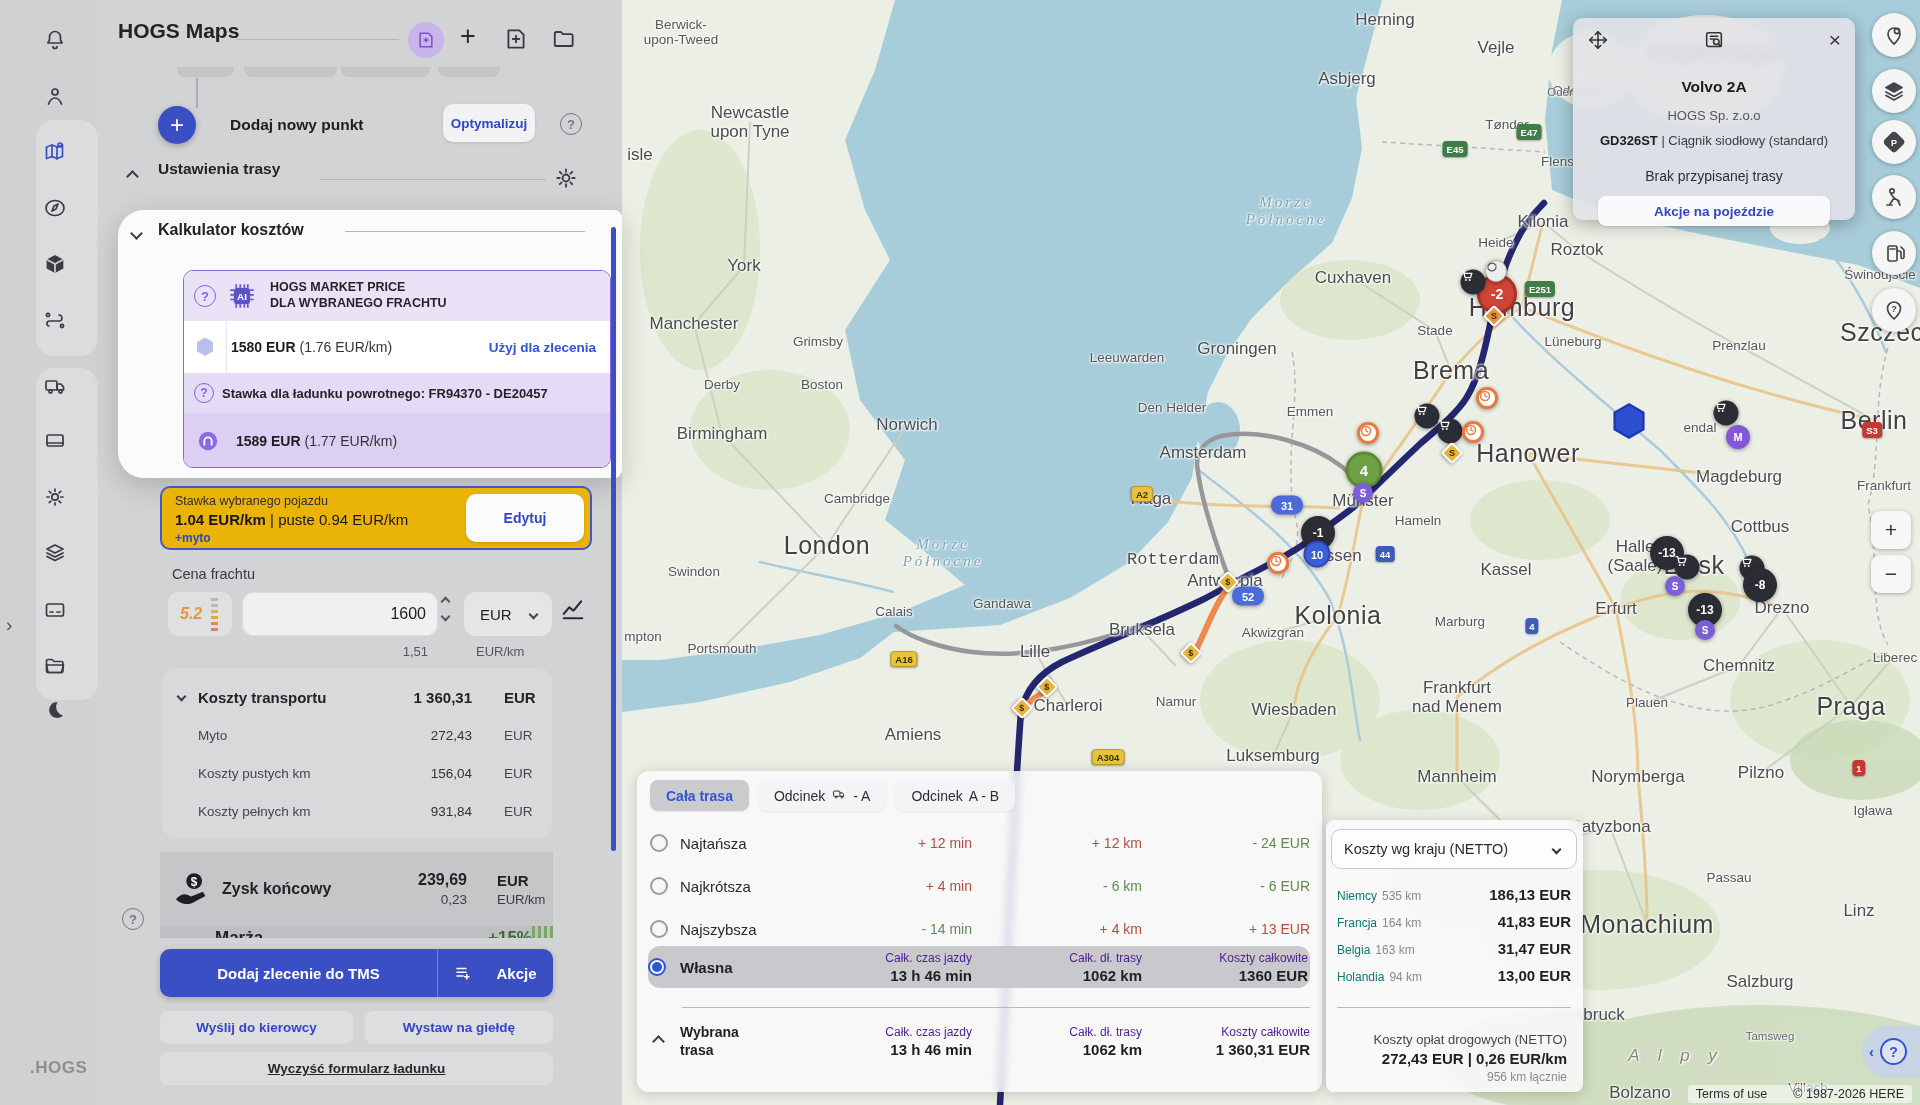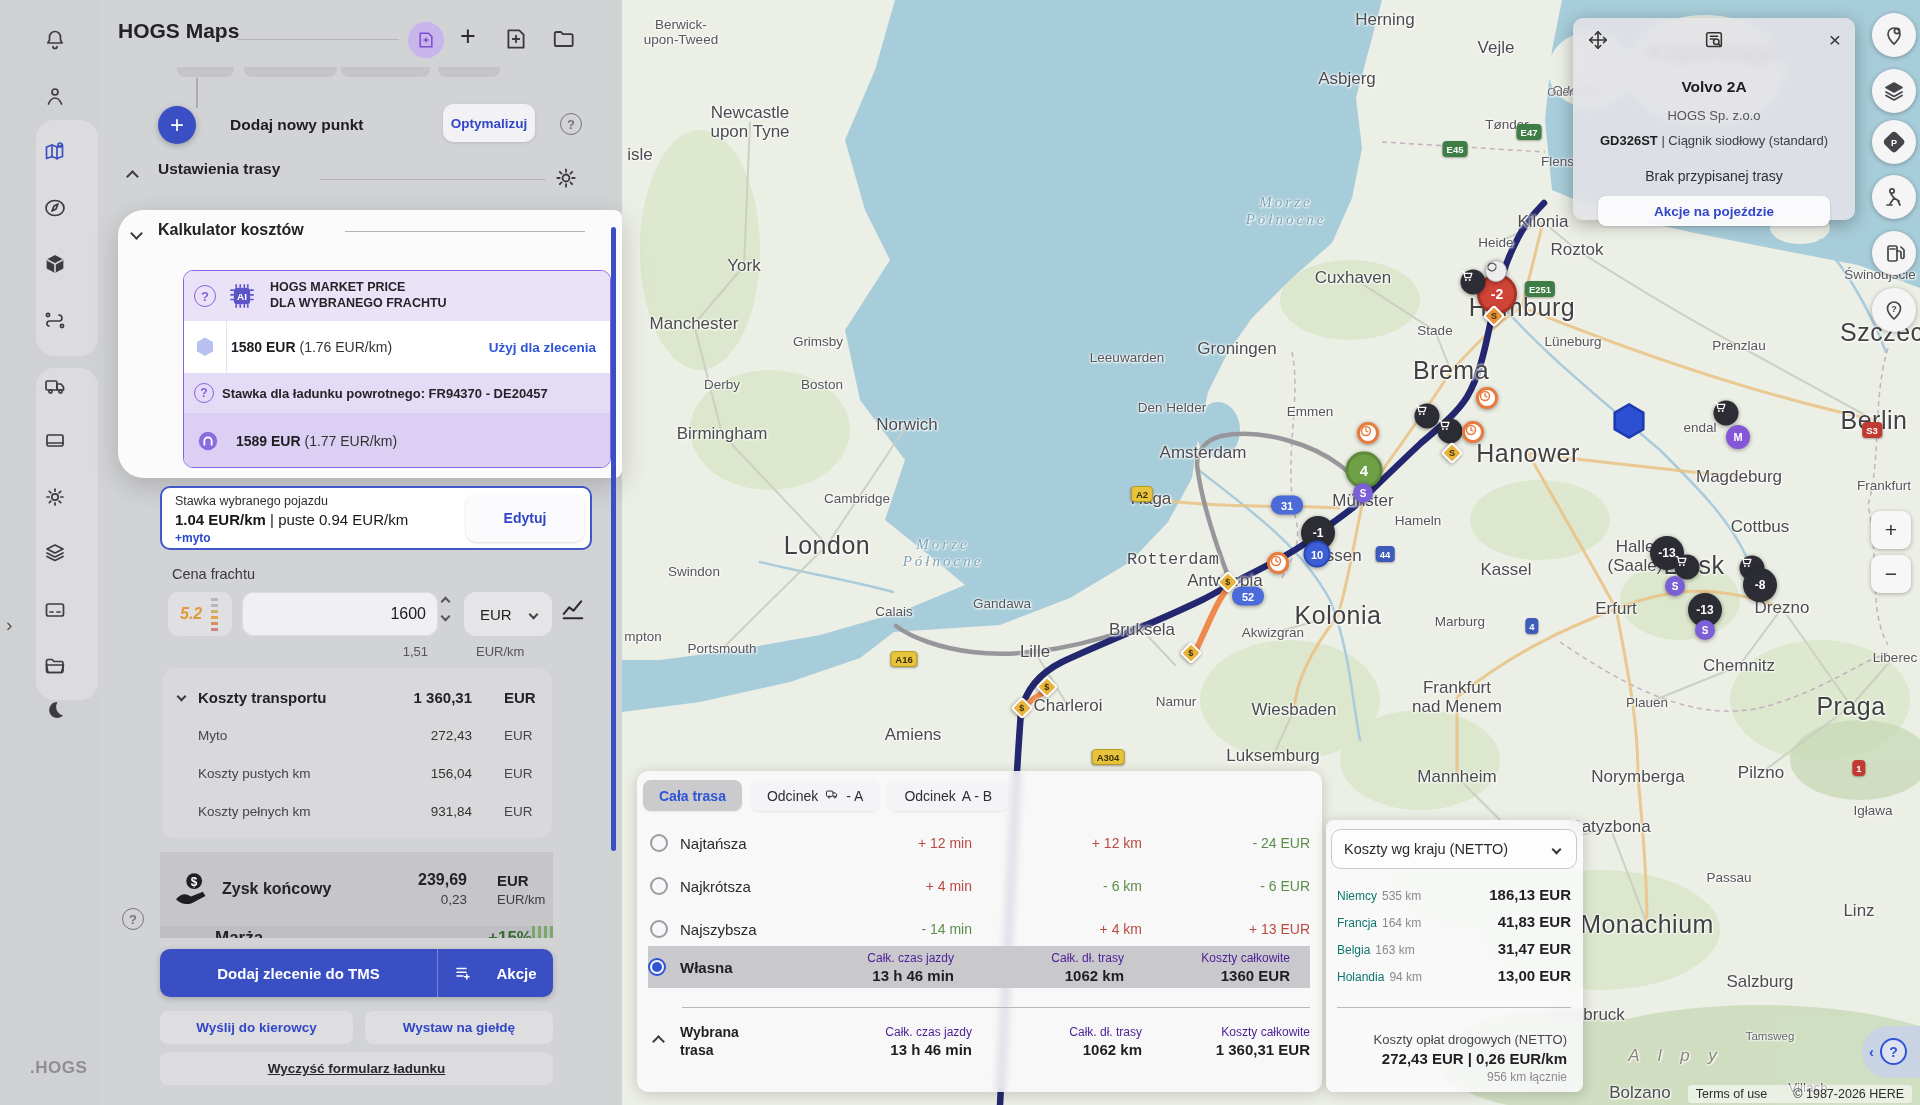--- a/index.html
+++ b/index.html
@@ -75,21 +75,21 @@
   #mkt-r1{height:50px;background:#eae3f8;display:flex;align-items:center;}
   #mkt-r2{height:52px;background:#fff;display:flex;align-items:center;}
   #mkt-r3{height:40px;background:#e4dcf6;display:flex;align-items:center;}
   #mkt-r4{height:56px;background:#dbd0f3;display:flex;align-items:center;}
   .pq{width:22px;height:22px;border:1.8px solid #8a5fe0;color:#8a5fe0;border-radius:50%;display:flex;align-items:center;justify-content:center;font-size:13px;font-weight:bold;margin-left:10px;flex:none;}
   .mkt-title{margin-left:14px;font-size:12.5px;font-weight:bold;color:#242428;line-height:1.25;}
   .vsep{position:absolute;left:42px;top:0;bottom:0;width:1px;background:#e6e1f4;}
   .price-line{font-size:14px;color:#333;}
   .price-line b{font-size:14px;color:#1e1e22;}
   #use-link{position:absolute;right:14px;font-size:13.5px;font-weight:bold;color:#2f54d6;}
-  #veh-box{position:absolute;left:62px;top:486px;width:432px;height:64px;border:2px solid #4356cc;border-radius:10px;background:#ffffff;}
+  #veh-box{position:absolute;left:62px;top:486px;width:432px;height:64px;border:2px solid #4356cc;border-radius:10px;background:#eab308;}
   #veh-box .t1{position:absolute;left:13px;top:6px;font-size:12.5px;color:#2e2e33;}
   #veh-box .t2{position:absolute;left:13px;top:23px;font-size:15px;color:#17171b;}
   #veh-box .t2 b{font-size:15px;}
   #veh-box .t3{position:absolute;left:13px;top:43px;font-size:12px;font-weight:bold;color:#2b47cc;}
   #edit-btn{position:absolute;right:6px;top:6px;width:118px;height:48px;border-radius:10px;background:#fbfbfd;color:#3246c8;
             font-weight:bold;font-size:14px;display:flex;align-items:center;justify-content:center;box-shadow:0 1px 3px rgba(0,0,0,.15);}
   #freight-lbl{position:absolute;left:74px;top:566px;font-size:14.5px;color:#3a3a3e;}
   #score{position:absolute;left:70px;top:592px;width:64px;height:44px;border-radius:10px;background:#e0e0e3;display:flex;align-items:center;}
   #score .num{margin-left:12px;font-size:16px;font-weight:bold;font-style:italic;color:#e09a3a;}
   #score .dots{margin-left:9px;width:7px;height:33px;background:linear-gradient(180deg,#b8b8ba 0 3px,rgba(0,0,0,0) 3px 6px,#b8b8ba 6px 9px,rgba(0,0,0,0) 9px 12px,#cdb36a 12px 15px,rgba(0,0,0,0) 15px 18px,#e0a648 18px 21px,rgba(0,0,0,0) 21px 24px,#d88f5a 24px 27px,rgba(0,0,0,0) 27px 30px,#cf8484 30px 33px);}
@@ -146,33 +146,33 @@
   #vp-co{position:absolute;top:90px;width:100%;text-align:center;font-size:13px;color:#55555a;}
   #vp-plate{position:absolute;top:115px;width:100%;text-align:center;font-size:13px;color:#3c3c40;}
   #vp-plate b{color:#1d1d20;}
   #vp-note{position:absolute;top:150px;width:100%;text-align:center;font-size:14px;color:#2e2e32;}
   #vp-btn{position:absolute;left:25px;top:178px;width:232px;height:30px;border-radius:8px;background:rgba(252,252,253,.95);
           display:flex;align-items:center;justify-content:center;color:#3246c8;font-weight:bold;font-size:13.5px;box-shadow:0 1px 3px rgba(0,0,0,.15);}
 
   
   #rpanel{position:absolute;left:637px;top:771px;width:685px;height:321px;border-radius:12px;background:rgba(250,250,251,.82);
           backdrop-filter:blur(4px);box-shadow:0 2px 14px rgba(0,0,0,.18);}
-  #rtabs{position:absolute;left:6px;top:9px;display:flex;gap:9px;}
+  #rtabs{position:absolute;left:13px;top:9px;display:flex;gap:9px;}
   .rtab{height:31px;border-radius:8px;background:rgba(244,244,246,.9);display:flex;align-items:center;padding:0 16px;
         font-size:14px;color:#2e2e32;gap:6px;box-shadow:0 1px 2px rgba(0,0,0,.08);}
   .rtab.active{background:#cbcbce;color:#2f54d6;font-weight:bold;}
   .ropt{position:absolute;left:13px;width:660px;height:38px;display:grid;grid-template-columns:30px 1fr 170px 170px 168px;align-items:center;}
   .ropt .nm{font-size:15px;color:#2a2a2e;}
   .ropt .cv{text-align:right;font-size:14px;}
   .ropt .cv.red{color:#b84a42;} .ropt .cv.green{color:#5d8c4a;}
   .radio{width:18px;height:18px;border:2px solid #9a9aa0;border-radius:50%;background:#f7f7f9;}
   .radio.sel{border-color:#2f54d6;position:relative;}
   .radio.sel::after{content:"";position:absolute;inset:2px;border-radius:50%;background:#2f54d6;}
-  #ropt-own{position:absolute;left:11px;top:175px;width:662px;height:42px;background:#c9c9cd;border-radius:0;
-            display:grid;grid-template-columns:32px 1fr 170px 170px 166px;align-items:center;padding-right:20px;}
+  #ropt-own{position:absolute;left:11px;top:175px;width:662px;height:42px;background:#c9c9cd;border-radius:12px;
+            display:grid;grid-template-columns:32px 1fr 170px 170px 166px;align-items:center;padding-right:2px;}
   #ropt-own .nm{font-size:15px;font-weight:bold;color:#1f1f23;}
   .hcol{text-align:right;}
   .hcol .h{font-size:12px;color:#4c1d95;}
   .hcol .v{font-size:15px;font-weight:bold;color:#1f1f23;margin-top:2px;}
   #rdivider{position:absolute;left:45px;top:236px;width:628px;border-top:1px solid #b9b9bc;}
   #selrow{position:absolute;left:13px;top:252px;width:660px;display:grid;grid-template-columns:30px 1fr 170px 170px 168px;align-items:center;}
   #selrow .nm{font-size:14px;font-weight:bold;color:#1f1f23;line-height:1.3;white-space:pre-line;}
 
   
   #cpanel{position:absolute;left:1326px;top:820px;width:257px;height:272px;border-radius:8px;background:rgba(250,250,251,.85);

